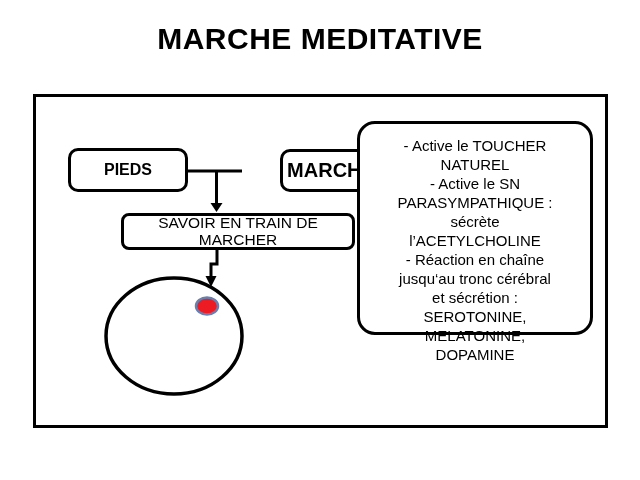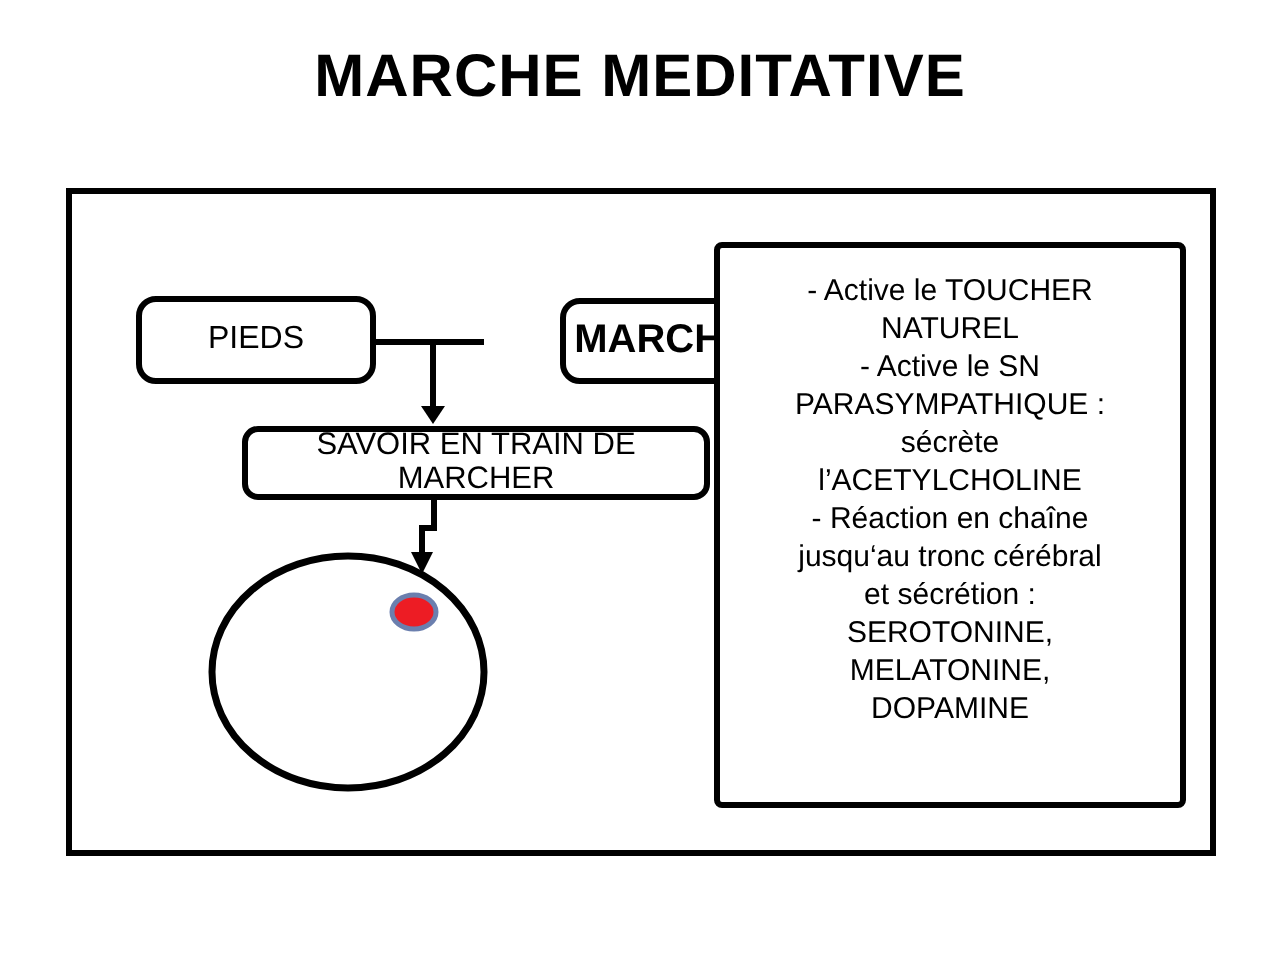--- a/index.html
+++ b/index.html
@@ -49,21 +49,21 @@
     justify-content: center;
     text-align: center;
     white-space: pre-line;
   }
   .node-pieds {
     left: 68px;
     top: 148px;
     width: 120px;
     height: 44px;
     font-size: 16px;
-    font-weight: normal;
+    font-weight: bold;
   }
   .node-marche {
     left: 240px;
     top: 149px;
     width: 102px;
     height: 43px;
     font-size: 20px;
     font-weight: bold;
     margin-left: 40px;
   }
@@ -83,24 +83,24 @@
     top: 0;
     width: 640px;
     height: 480px;
     pointer-events: none;
   }
   .panel {
     position: absolute;
     left: 357px;
     top: 121px;
     width: 236px;
-    height: 283px;
+    height: 214px;
     box-sizing: border-box;
     border: 3px solid #000000;
-    border-radius: 4px;
+    border-radius: 18px;
     background: #ffffff;
     padding: 12px 8px 0 8px;
   }
   .panel-text {
     font-size: 15px;
     line-height: 19px;
     text-align: center;
     white-space: pre-line;
   }
 </style>

